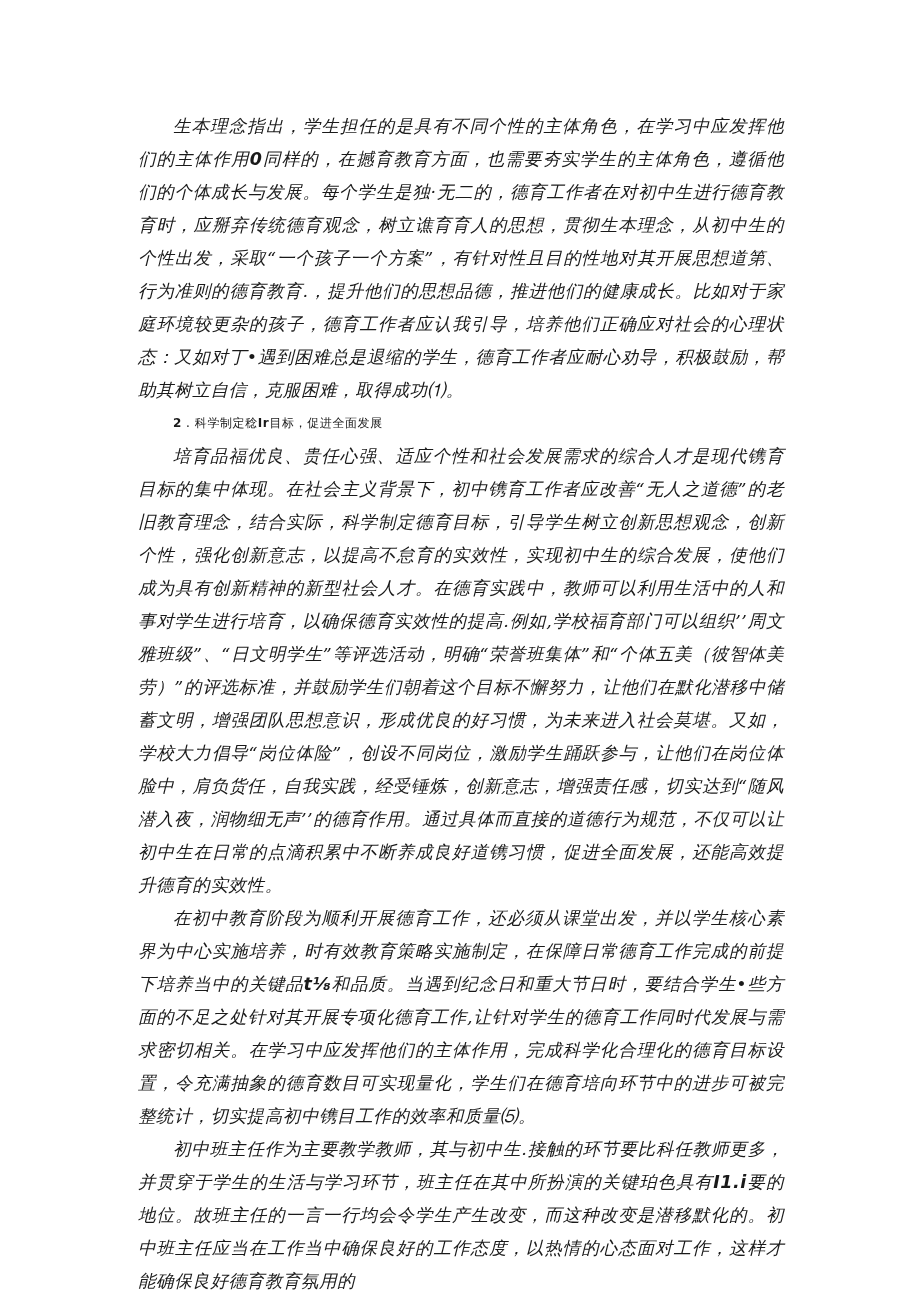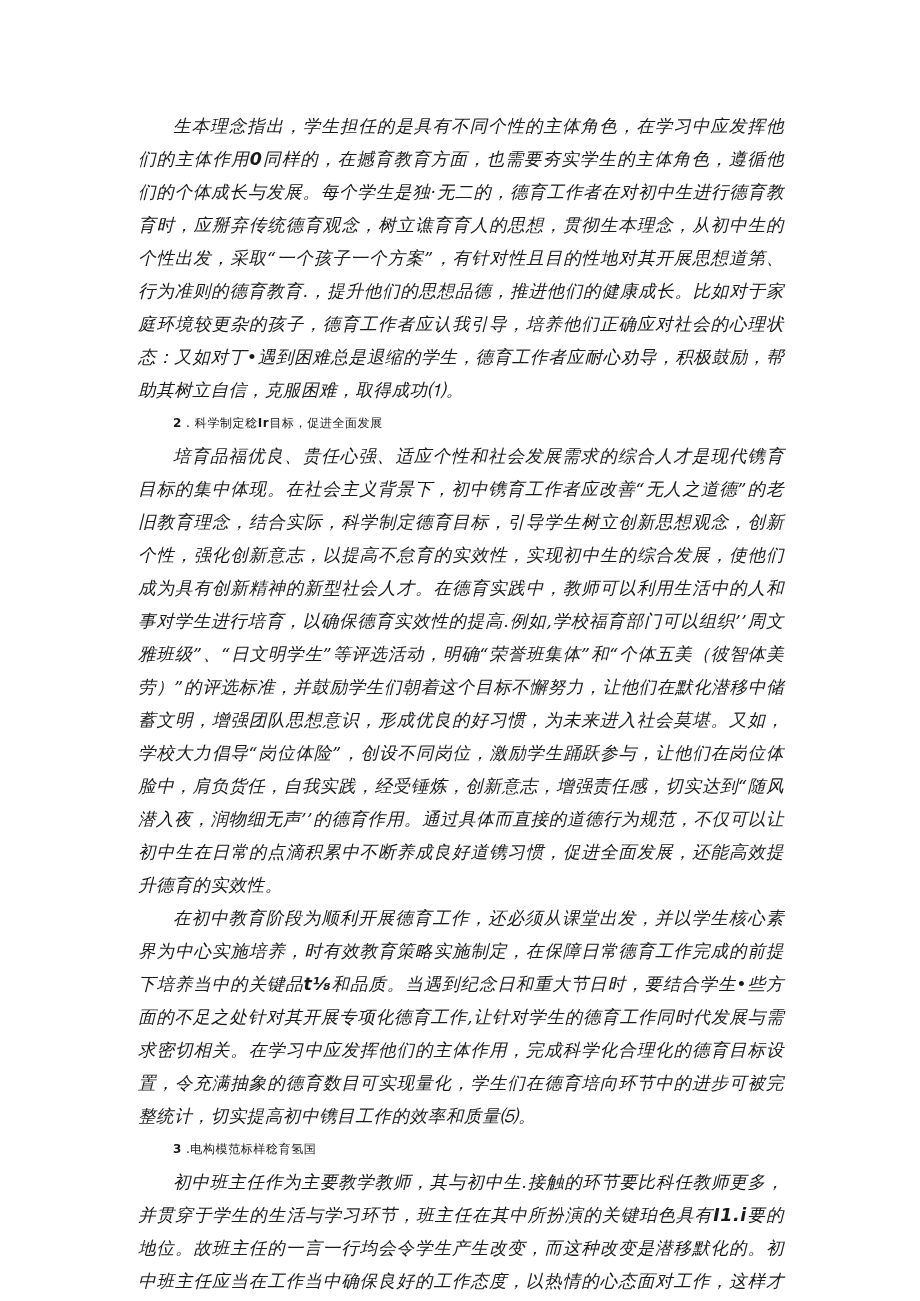--- a/index.html
+++ b/index.html
@@ -64,20 +64,17 @@
   </p>
 
   <p class="para indent">
     <span>培育品福优良、贵任心强、适应个性和社会发展需求的综合人才是现代镌育目标的集中体现。在社会主义背景下，初中镌育工作者应改善“无人之道德”的老旧教育理念，结合实际，科学制定德育目标，引导学生树立创新思想观念，创新个性，强化创新意志，以提高不怠育的实效性，实现初中生的综合发展，使他们成为具有创新精神的新型社会人才。在德育实践中，教师可以利用生活中的人和事对学生进行培育，以确保德育实效性的提高.例如,学校福育部门可以组织’’周文雅班级”、“日文明学生”等评选活动，明确“荣誉班集体”和“个体五美（彼智体美劳）”的评选标准，并鼓励学生们朝着这个目标不懈努力，让他们在默化潜移中储蓄文明，增强团队思想意识，形成优良的好习惯，为未来进入社会莫堪。又如，学校大力倡导“岗位体险”，创设不同岗位，激励学生踊跃参与，让他们在岗位体脸中，肩负货任，自我实践，经受锤炼，创新意志，增强责任感，切实达到“随风潜入夜，润物细无声’’的德育作用。通过具体而直接的道德行为规范，不仅可以让初中生在日常的点滴积累中不断养成良好道镌习惯，促进全面发展，还能高效提升德育的实效性。</span>
   </p>
 
   <p class="para indent">
     <span>在初中教育阶段为顺利开展德育工作，还必须从课堂出发，并以学生核心素界为中心实施培养，时有效教育策略实施制定，在保障日常德育工作完成的前提下培养当中的关键品</span><span class="b">t⅛</span><span>和品质。当遇到纪念日和重大节日时，要结合学生•些方面的不足之处针对其开展专项化德育工作,让针对学生的德育工作同时代发展与需求密切相关。在学习中应发挥他们的主体作用，完成科学化合理化的德育目标设置，令充满抽象的德育数目可实现量化，学生们在德育培向环节中的进步可被完整统计，切实提高初中镌目工作的效率和质量⑸。</span>
   </p>
 
-  <p class="heading">
-    <span class="num">3</span><span>.电构模范标样稔育氢国</span>
-  </p>
 
   <p class="para indent">
     <span>初中班主任作为主要教学教师，其与初中生.接触的环节要比科任教师更多，并贯穿于学生的生活与学习环节，班主任在其中所扮演的关键珀色具有</span><span class="b">I1.i</span><span>要的地位。故班主任的一言一行均会令学生产生改变，而这种改变是潜移默化的。初中班主任应当在工作当中确保良好的工作态度，以热情的心态面对工作，这样才能确保良好德育教育氛用的</span>
   </p>
 </div>
 
 </body></html>

